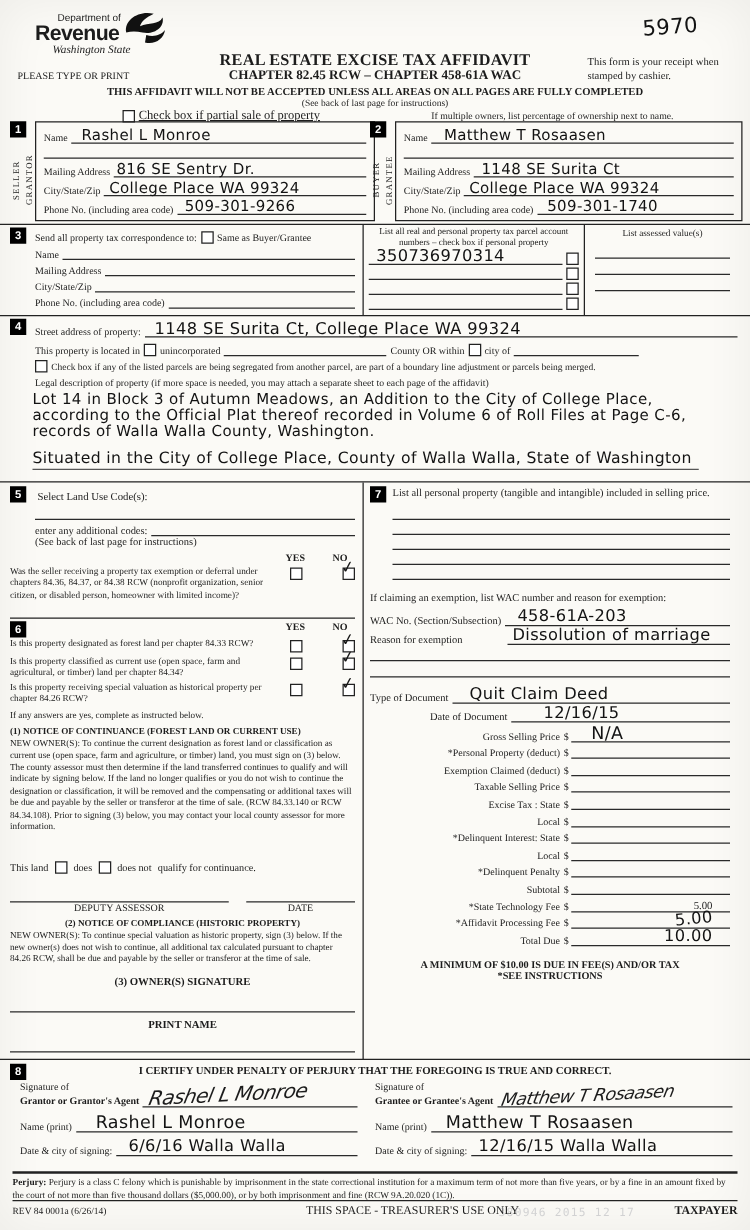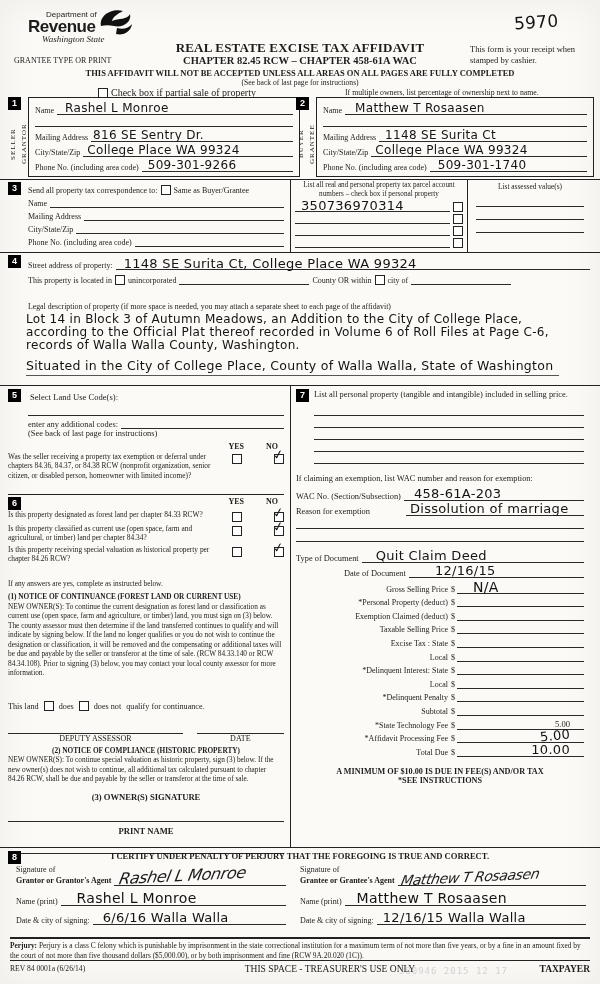--- a/index.html
+++ b/index.html
@@ -55,21 +55,21 @@
     <div class="logo-name">Revenue</div>
     <div class="logo-state">Washington State</div>
   </div>
   <svg class="abs" style="left:97px;top:8px;" width="36" height="28" viewBox="0 0 36 28">
     <path d="M4 18 C2 8 14 0 26 3 C20 6 16 9 15 13 C22 10 30 12 33 6 C35 14 26 20 17 18 C12 17 8 17 4 18 Z" fill="#111"></path>
     <path d="M20 20 C26 22 32 20 35 16 C34 23 27 28 19 26 Z" fill="#111"></path>
   </svg>
   <div class="abs hw" style="right:42px;top:14px;font-size:17px;transform:rotate(-4deg);">5970</div>
 
   <div class="abs title" style="left:120px;top:40px;width:360px;">REAL ESTATE EXCISE TAX AFFIDAVIT</div>
-  <div class="abs lbl8" style="left:14px;top:56px;">GRANTEE TYPE OR PRINT</div>
+  <div class="abs lbl8" style="left:14px;top:56px;">PLEASE TYPE OR PRINT</div>
   <div class="abs subtitle" style="left:150px;top:55px;width:300px;">CHAPTER 82.45 RCW – CHAPTER 458-61A WAC</div>
   <div class="abs" style="right:18px;top:44px;width:112px;font-size:8.5px;line-height:1.35;">This form is your receipt when stamped by cashier.</div>
   <div class="abs warn" style="left:30px;top:68px;width:540px;">THIS AFFIDAVIT WILL NOT BE ACCEPTED UNLESS ALL AREAS ON ALL PAGES ARE FULLY COMPLETED</div>
   <div class="abs ctr" style="left:180px;top:78px;width:240px;font-size:7.6px;">(See back of last page for instructions)</div>
 
   <div class="abs fl" style="left:98px;top:87px;width:190px;">
     <span class="cb"></span>
     <span style="font-size:10px;text-decoration:underline;">Check box if partial sale of property</span>
   </div>
   <div class="abs" style="left:345px;top:88px;font-size:7.8px;">If multiple owners, list percentage of ownership next to name.</div>
@@ -220,20 +220,24 @@
     <div class="abs fl" style="left:28px;top:19px;right:10px;height:13px;">
       <span>This property is located in</span>
       <span class="cb"></span>
       <span>unincorporated</span>
       <span class="ul" style="max-width:130px;"></span>
       <span>County OR  within</span>
       <span class="cb"></span>
       <span>city of</span>
       <span class="ul" style="max-width:100px;"></span>
     </div>
+    <div class="abs fl" style="left:28px;top:35px;right:10px;">
+      <span class="cb"></span>
+      <span style="font-size:7.6px;">Check box if any of the listed parcels are being segregated from another parcel, are part of a boundary line adjustment or parcels being merged.</span>
+    </div>
     <div class="abs" style="left:28px;top:49px;font-size:7.8px;">Legal description of property (if more space is needed, you may attach a separate sheet to each page of the affidavit)</div>
     <div class="abs hw" style="left:26px;top:60px;font-size:12px;line-height:13px;">
       <span>Lot 14 in Block 3 of Autumn Meadows, an Addition to the City of College Place,</span><br>
       <span>according to the Official Plat thereof recorded in Volume 6 of Roll Files at Page C-6,</span><br>
       <span>records of Walla Walla County, Washington.</span>
     </div>
     <div class="abs hw" style="left:26px;top:107px;font-size:12.5px;border-bottom:1px solid #555;padding:0 6px 2px 0;">Situated in the City of College Place, County of Walla Walla, State of Washington</div>
   </div>
 
   <div class="abs" style="left:0;top:385px;width:600px;height:462px;border-top:1.5px solid #222;">
@@ -295,21 +299,21 @@
         </div>
       <div class="q" style="margin-top:2px;">
           <span class="qtxt">Is this property receiving special valuation as historical property per chapter 84.26 RCW?</span>
         <span class="qboxes">
             <span class="cb"></span>
             <span class="cb">
               <span class="check">✓</span>
             </span>
           </span>
         </div>
-      <div class="small" style="margin-top:16px;">If any answers are yes, complete as instructed below.</div>
+      <div class="small" style="margin-top:4px;">If any answers are yes, complete as instructed below.</div>
       <div class="small b" style="margin-top:4px;">(1) NOTICE OF CONTINUANCE  (FOREST LAND OR CURRENT USE)</div>
       <div class="small">NEW OWNER(S): To continue the current designation as forest land or classification as current use (open space, farm and agriculture, or timber) land, you must sign on (3) below. The county assessor must then determine if the land transferred continues to qualify and will indicate by signing below. If the land no longer qualifies or you do not wish to continue the designation or classification, it will be removed and the compensating or additional taxes will be due and payable by the seller or transferor at the time of sale. (RCW 84.33.140 or RCW 84.34.108). Prior to signing (3) below, you may contact your local county assessor for more information.</div>
       <div class="fl" style="margin-top:20px;height:13px;gap:5px;">
         <span style="font-size:8.2px;">This land</span>
         <span class="cb"></span>
         <span style="font-size:8.2px;">does</span>
         <span class="cb"></span>
         <span style="font-size:8.2px;">does not</span>
         <span style="font-size:8.2px;">qualify for continuance.</span>
       </div>

